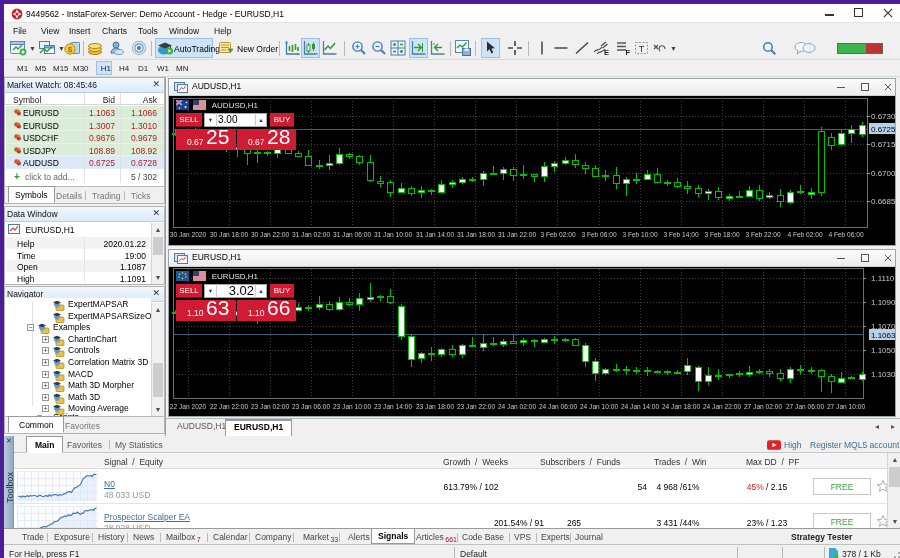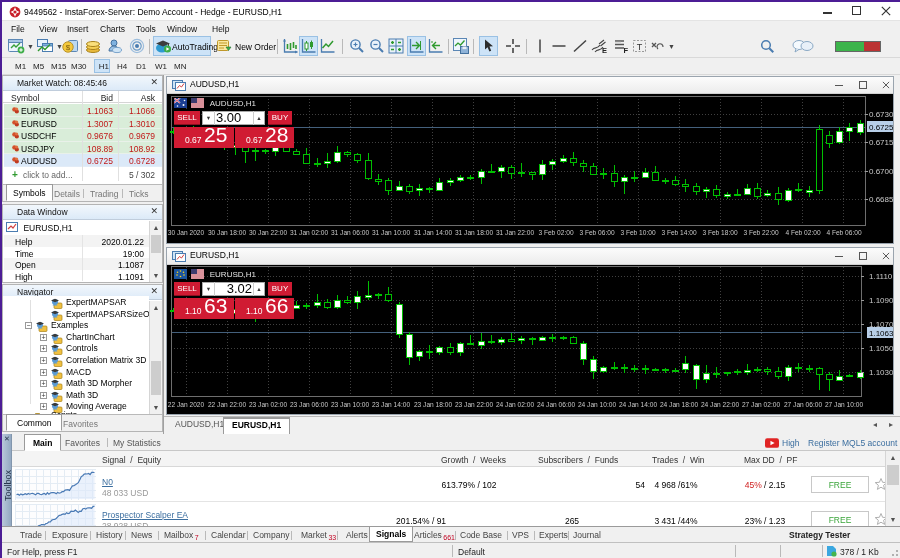--- a/index.html
+++ b/index.html
@@ -1,22 +1,22 @@
 <!DOCTYPE html>
 <html><head><meta charset="utf-8"><style>
 *{margin:0;padding:0;box-sizing:border-box}
 body{font-family:"Liberation Sans",sans-serif;font-size:8.5px;color:#000;width:900px;height:558px;overflow:hidden}
-#app{position:relative;width:900px;height:558px;background:#f0f0f0;border:2px solid #4c1d95}
+#app{position:relative;width:900px;height:558px;background:#f0f0f0;border:4px solid #4c1d95}
 .abs{position:absolute}
 svg{display:block}
 .g{stroke:#404040;stroke-width:1;stroke-dasharray:1 2}
 .tl{fill:#c8c8c8;font:6.6px "Liberation Sans",sans-serif}
 .axl{fill:#c8c8c8;font:8px "Liberation Sans",sans-serif}
 .vline{position:absolute;width:1px;background:#b9b9b9}
-.ph{position:absolute;left:0;right:0;height:15px;background:linear-gradient(#f2f7fc,#dceaf8);border-bottom:1px solid #c0cddc;font-size:8.5px;color:#111;padding:2px 14px;line-height:11px}
+.ph{position:absolute;left:0;right:0;height:15px;background:linear-gradient(#f2f7fc,#dceaf8);border-bottom:1px solid #c0cddc;font-size:8.5px;color:#111;padding:2px 2px;line-height:11px}
 .ph .x{position:absolute;right:4px;top:1px;font-size:9px;color:#333}
 .tabsrow{position:absolute;left:0;right:0;bottom:0;height:17px;background:#f0f0f0;border-top:1px solid #b9b9b9;font-size:8.5px;color:#777}
 .tab-act{background:#fff;border:1px solid #9a9a9a;border-bottom:1px solid #fff;color:#000;position:absolute;top:-1px;padding:1px 7px 0;height:17px}
 .red{color:#c00020}
 .scrl{position:absolute;background:#f0f0f0;border-left:1px solid #d5d5d5}
 .arr{position:absolute;left:0;right:0;height:13px;color:#505050;font-size:7px;text-align:center;line-height:13px;background:#f0f0f0}
 .thumb{position:absolute;left:1px;right:1px;background:#cdcdcd}
 </style></head><body>
 <div id="app">
 
@@ -642,21 +642,21 @@
               <path d="M0 1 h13 M0 3 h13 M0 5 h13 M0 7 h13 M0 9 h13" stroke="#b22234" stroke-width="1"></path>
               <rect width="6" height="5" fill="#3c3b6e"></rect>
             </svg>
     <span style="color:#e0e0e0;font-size:8px;margin-left:3px;vertical-align:2px">AUDUSD,H1</span>
    </div>
 
    <div class="abs" style="left:7px;top:17px;width:120px;height:14px">
     <div class="abs" style="left:0;top:0;width:26px;height:14px;background:#d01b33;border-bottom:1px solid #8e0f20;color:#fff;font-size:8px;text-align:center;line-height:14px">SELL</div>
     <div class="abs" style="left:28px;top:0;width:63px;height:14px;background:#fff;border:1px solid #aaa"></div>
     <div class="abs" style="left:29px;top:0;width:12px;height:14px;color:#333;font-size:5.5px;text-align:center;line-height:14px;border-right:1px solid #ccc">▼</div>
-    <div class="abs" style="left:42px;top:0;width:16px;height:14px;color:#000;font-size:13px;text-align:right;line-height:14px">3.00</div>
+    <div class="abs" style="left:42px;top:0;width:16px;height:14px;color:#000;font-size:10px;text-align:right;line-height:14px">3.00</div>
     <div class="abs" style="left:79px;top:0;width:11px;height:14px;color:#333;font-size:5.5px;text-align:center;line-height:14px;border-left:1px solid #ccc">▲</div>
     <div class="abs" style="left:94px;top:0;width:24px;height:14px;background:#d01b33;border-bottom:1px solid #8e0f20;color:#fff;font-size:8px;text-align:center;line-height:14px">BUY</div>
    </div>
    <div class="abs" style="left:7px;top:33px;width:60px;height:21px;background:#d01b33;color:#fff">
     <span class="abs" style="left:11px;bottom:3px;font-size:8.5px">0.67</span>
             <span class="abs" style="left:30px;top:-4px;font-size:21px">25</span>
    </div>
    <div class="abs" style="left:68px;top:33px;width:59px;height:21px;background:#d01b33;color:#fff">
     <span class="abs" style="left:11px;bottom:3px;font-size:8.5px">0.67</span>
             <span class="abs" style="left:30px;top:-4px;font-size:21px">28</span>
@@ -1007,21 +1007,21 @@
 <line x1="0" y1="0.5" x2="81" y2="0.5" stroke="#e4ecf4" stroke-width="1"></line>
 <line x1="0" y1="7.5" x2="81" y2="7.5" stroke="#e4ecf4" stroke-width="1"></line>
 <line x1="0" y1="14.5" x2="81" y2="14.5" stroke="#e4ecf4" stroke-width="1"></line>
 <line x1="0" y1="21.5" x2="81" y2="21.5" stroke="#e4ecf4" stroke-width="1"></line>
 <line x1="0" y1="28.5" x2="81" y2="28.5" stroke="#e4ecf4" stroke-width="1"></line>
 <polygon points="1.5,30 1.5,28.9 3.0,28.4 4.4,27.5 5.9,28.6 7.4,26.5 8.9,27.1 10.3,27.5 11.8,25.5 13.3,26.1 14.7,25.7 16.2,24.1 17.7,24.2 19.2,24.4 20.6,23.4 22.1,23.4 23.6,21.8 25.0,21.4 26.5,20.5 28.0,20.7 29.5,20.9 30.9,19.6 32.4,19.3 33.9,17.9 35.3,18.0 36.8,16.1 38.3,15.5 39.8,15.3 41.2,14.5 42.7,12.9 44.2,11.3 45.7,11.1 47.1,10.4 48.6,9.9 50.1,10.4 51.5,8.7 53.0,9.6 54.5,9.2 56.0,7.1 57.4,7.4 58.9,7.3 60.4,6.1 61.8,7.2 63.3,8.4 64.8,7.1 66.3,7.4 67.7,4.9 69.2,4.3 70.7,5.1 72.1,4.0 73.6,3.9 75.1,3.8 76.6,4.2 78.0,2.6 79.5,2.2 79.5,30" fill="#ddeafa" opacity="0.6"></polygon>
 <polyline points="1.5,28.9 3.0,28.4 4.4,27.5 5.9,28.6 7.4,26.5 8.9,27.1 10.3,27.5 11.8,25.5 13.3,26.1 14.7,25.7 16.2,24.1 17.7,24.2 19.2,24.4 20.6,23.4 22.1,23.4 23.6,21.8 25.0,21.4 26.5,20.5 28.0,20.7 29.5,20.9 30.9,19.6 32.4,19.3 33.9,17.9 35.3,18.0 36.8,16.1 38.3,15.5 39.8,15.3 41.2,14.5 42.7,12.9 44.2,11.3 45.7,11.1 47.1,10.4 48.6,9.9 50.1,10.4 51.5,8.7 53.0,9.6 54.5,9.2 56.0,7.1 57.4,7.4 58.9,7.3 60.4,6.1 61.8,7.2 63.3,8.4 64.8,7.1 66.3,7.4 67.7,4.9 69.2,4.3 70.7,5.1 72.1,4.0 73.6,3.9 75.1,3.8 76.6,4.2 78.0,2.6 79.5,2.2" fill="none" stroke="#4a7ab5" stroke-width="1.2"></polyline>
         </svg>
   <span class="abs" style="left:90px;top:8px;color:#3b6e9f;text-decoration:underline">Prospector Scalper EA</span>
   <span class="abs" style="left:90px;top:19px;color:#999">28 928 USD</span>
-  <span class="abs" style="left:384px;top:14px;width:146px;text-align:left">201.54% / 91</span>
+  <span class="abs" style="left:384px;top:14px;width:146px;text-align:right">201.54% / 91</span>
   <span class="abs" style="left:487px;top:14px;width:146px;text-align:center">265</span>
   <span class="abs" style="left:591px;top:14px;width:146px;text-align:center">3 431 /44%</span>
   <span class="abs" style="left:680px;top:14px;width:146px;text-align:center">23% / 1.23</span>
   <div class="abs" style="left:799px;top:9px;width:58px;height:17px;border:1px solid #c8c8c8;background:#fff;color:#3ba53b;text-align:center;line-height:16px;font-size:8.5px">FREE</div>
   <svg class="abs" style="left:862px;top:10px" width="14" height="14" viewBox="0 0 14 14">
           <path d="M7 1.5 L8.6 5.3 L12.8 5.6 L9.6 8.3 L10.6 12.4 L7 10.2 L3.4 12.4 L4.4 8.3 L1.2 5.6 L5.4 5.3 Z" fill="none" stroke="#b0b0b0"></path>
         </svg>
  </div>
 
  <div class="scrl" style="right:0;top:17px;width:15px;bottom:0">

